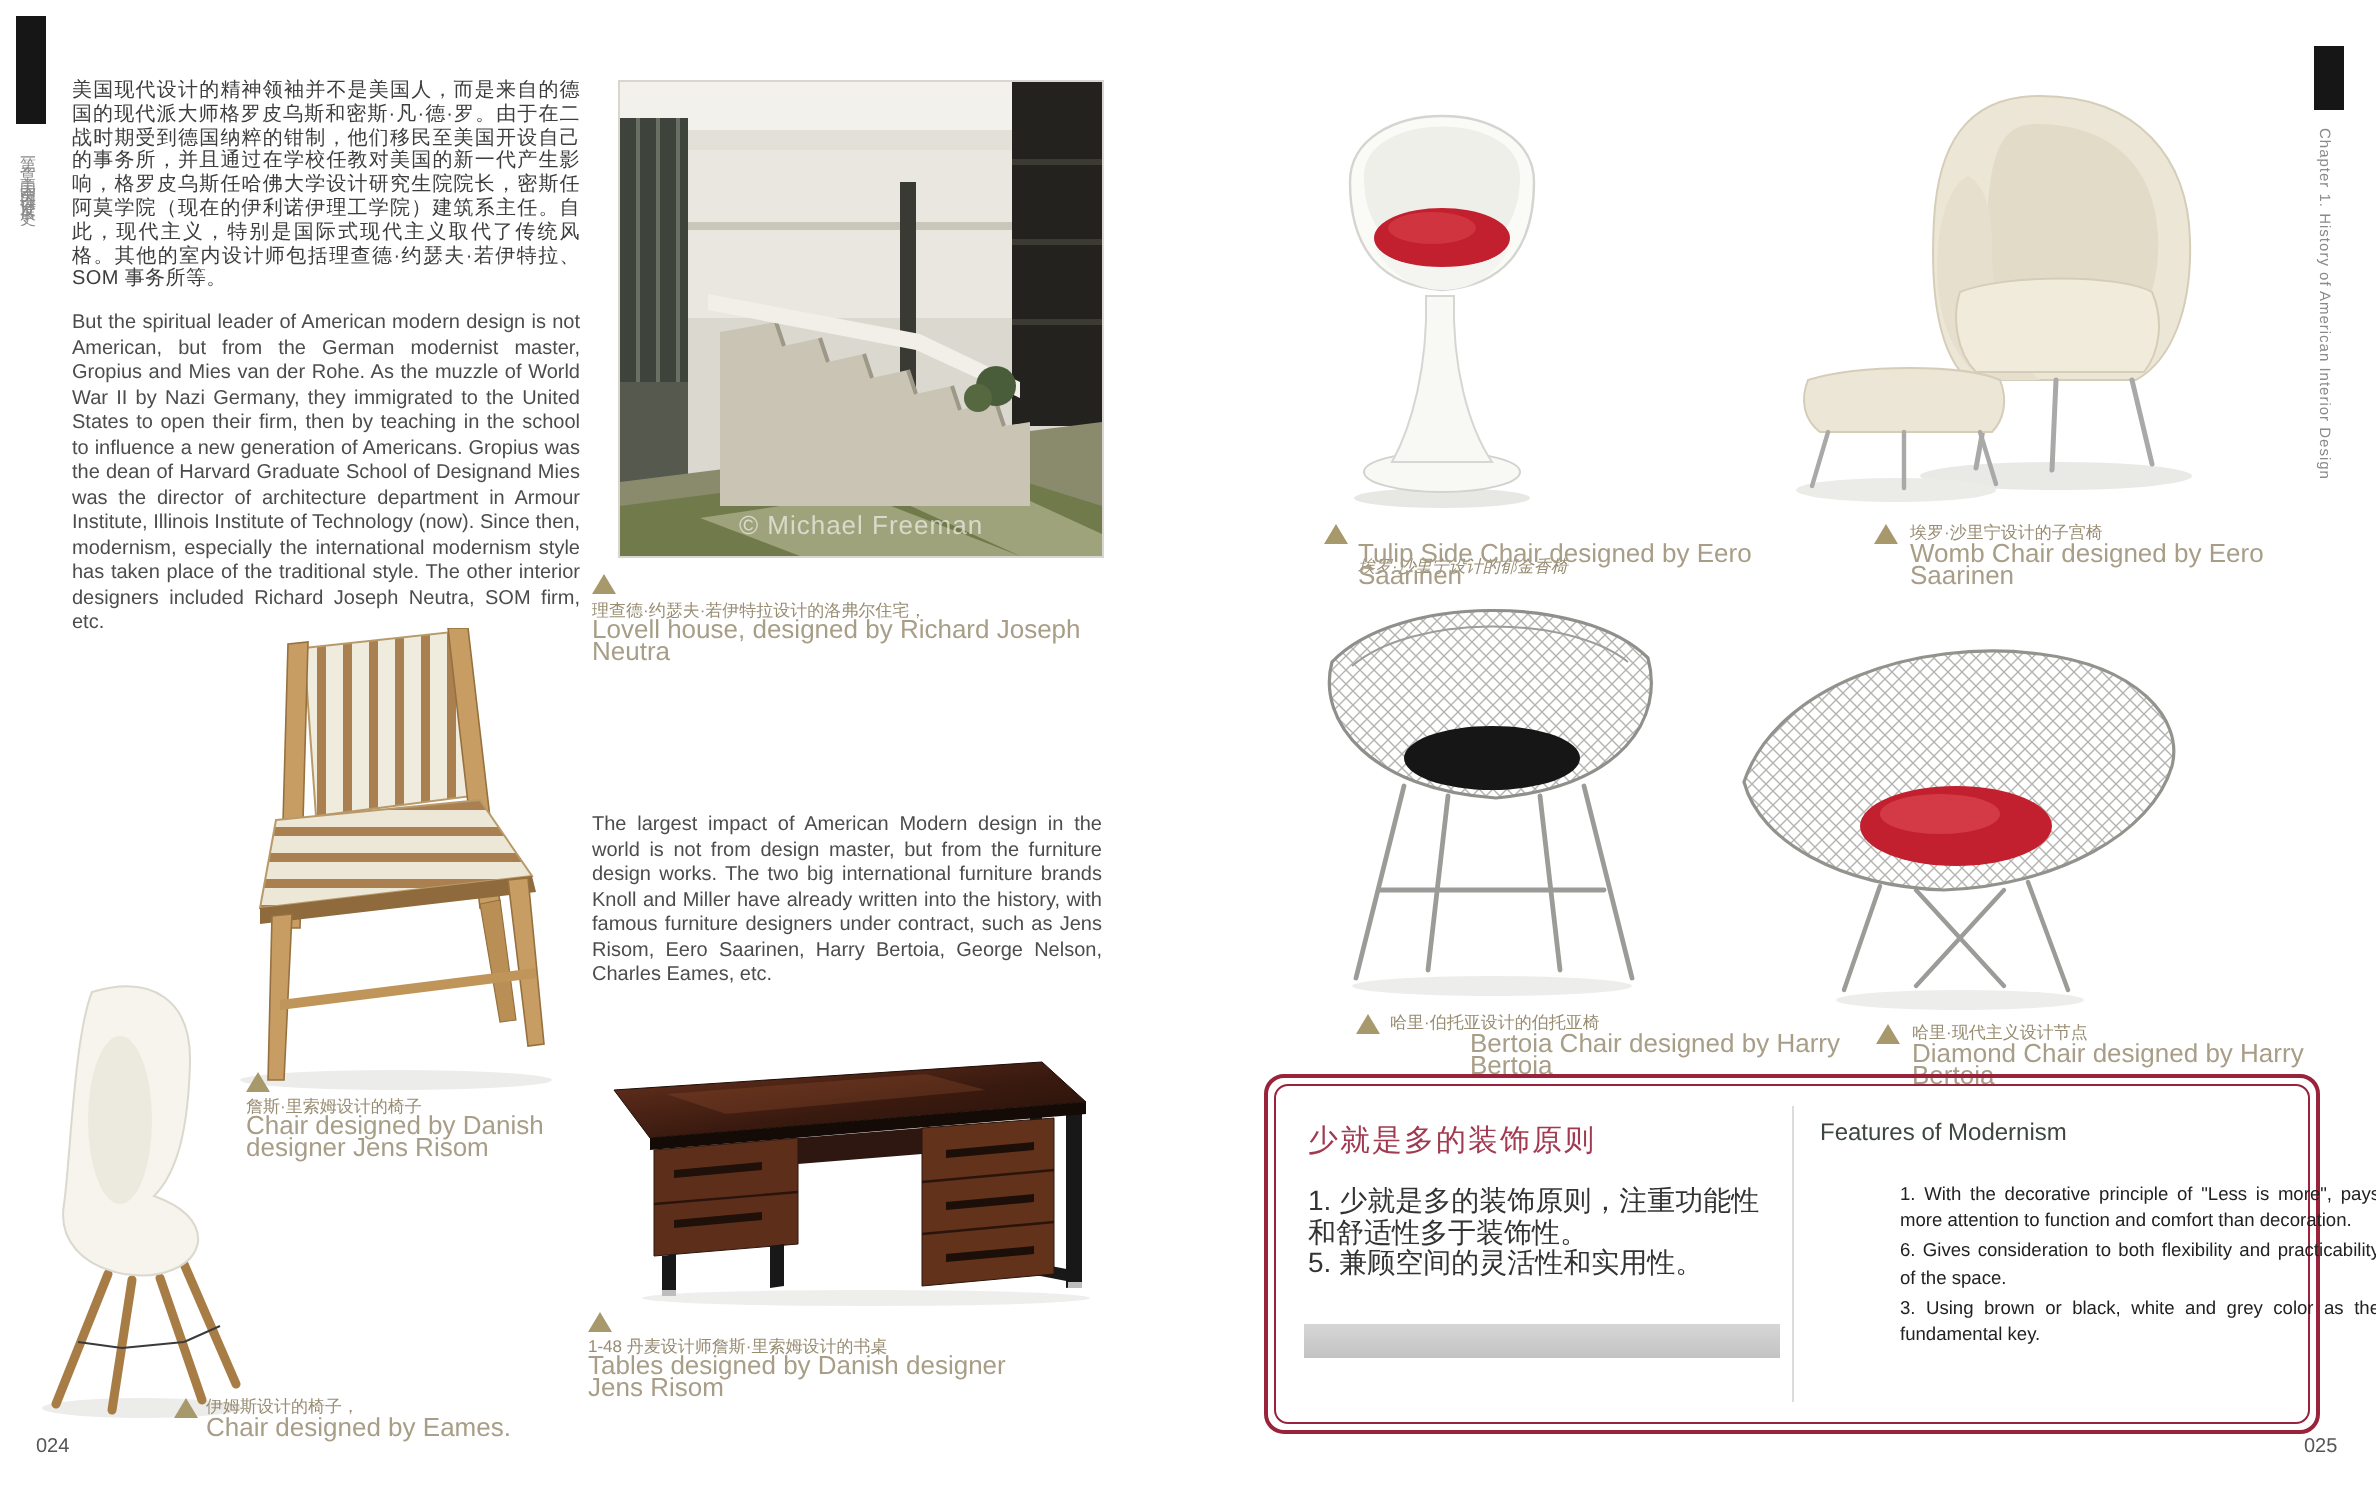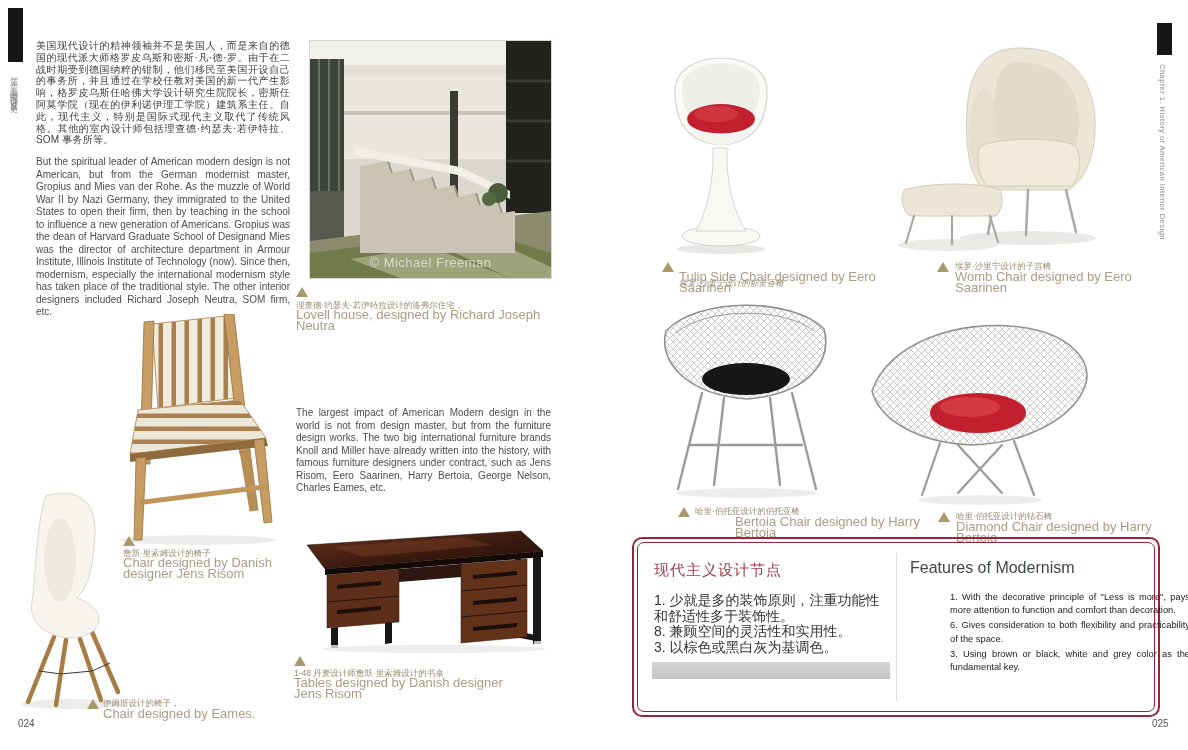--- a/index.html
+++ b/index.html
@@ -16,21 +16,21 @@
   .credit{position:absolute;left:0;right:0;bottom:8px;text-align:center;font-size:13px;color:rgba(255,255,255,.6);letter-spacing:.5px;}
   .vtab{writing-mode:vertical-rl;font-size:8px;color:#8a8a8a;letter-spacing:2px;}
   .vtab-en{writing-mode:vertical-rl;font-size:7.5px;color:#8a8a8a;letter-spacing:.5px;}
   .blackbar{background:#161616;}
   .pagenum{font-size:10px;color:#555;}
   
   .fbox{left:632px;top:537px;width:524px;height:176px;border:2px solid #98233a;border-radius:10px;}
   .fbox-inner{position:absolute;left:3px;top:3px;right:3px;bottom:3px;border:1px solid #98233a;border-radius:7px;}
   .fdivider{position:absolute;left:262px;top:14px;bottom:14px;width:1px;background:#dcdcdc;}
   .ftitle-zh{position:absolute;left:20px;top:22px;font-size:15px;color:#a13a50;letter-spacing:1px;}
-  .ftitle-en{position:absolute;left:276px;top:20px;font-size:16px;color:#3d463f;}
+  .ftitle-en{position:absolute;left:276px;top:20px;font-size:12px;color:#3d463f;}
   .fitem-zh{font-size:14px;line-height:15.5px;color:#333;}
   .fitem-en{font-size:9.3px;line-height:13.2px;color:#222;text-align:justify;margin-bottom:2px;}
   .graybar{position:absolute;left:18px;top:123px;width:238px;height:17px;
            background:linear-gradient(#d6d6d6,#c3c3c3);}
 </style>
 </head>
 <body>
 
 <div id="spread">
 
@@ -249,32 +249,31 @@
         <path d="M152,126 L172,180"></path>
         <path d="M96,130 L140,178"></path>
         <path d="M140,130 L96,178"></path>
       </g>
       <path d="M10,76 C26,28 96,4 158,12 C206,18 230,44 224,68 C214,102 166,128 110,130 C58,128 18,106 10,76 Z" fill="url(#wireD)" stroke="#93938e" stroke-width="1.6"></path>
       <ellipse cx="116" cy="98" rx="48" ry="20" fill="#c2202e"></ellipse>
       <ellipse cx="108" cy="92" rx="30" ry="10" fill="#d8404c" opacity="0.8"></ellipse>
     </svg>
   </div>
   <span class="abs tri" style="left:938px;top:512px;"></span>
-  <div class="abs cap-zh" style="left:956px;top:511px;width:210px;">哈里·伯托亚设计的钻石椅</div>
+  <div class="abs cap-zh" style="left:956px;top:511px;width:210px;">哈里·现代主义设计节点</div>
   <div class="abs cap-en" style="left:956px;top:522px;width:210px;">Diamond Chair designed by Harry Bertoia</div>
 
   <div class="abs fbox">
     <div class="fbox-inner"></div>
     <div class="fdivider"></div>
 
-    <div class="ftitle-zh">现代主义设计节点</div>
+    <div class="ftitle-zh">少就是多的装饰原则</div>
     <div class="abs" style="left:20px;top:54px;width:236px;">
       <div class="fitem-zh">1. 少就是多的装饰原则，注重功能性和舒适性多于装饰性。</div>
-      <div class="fitem-zh">8. 兼顾空间的灵活性和实用性。</div>
-      <div class="fitem-zh">3. 以棕色或黑白灰为基调色。</div>
+      <div class="fitem-zh">5. 兼顾空间的灵活性和实用性。</div>
     </div>
     <div class="graybar"></div>
 
     <div class="ftitle-en">Features of Modernism</div>
     <div class="abs" style="left:276px;top:52px;width:240px;margin-left:40px;">
       <div class="fitem-en">1. With the decorative principle of "Less is more", pays more attention to function and comfort than decoration.</div>
       <div class="fitem-en">6. Gives consideration to both flexibility and practicability of the space.</div>
       <div class="fitem-en">3.  Using  brown  or black,  white  and  grey  color  as  the fundamental key.</div>
     </div>
   </div>

